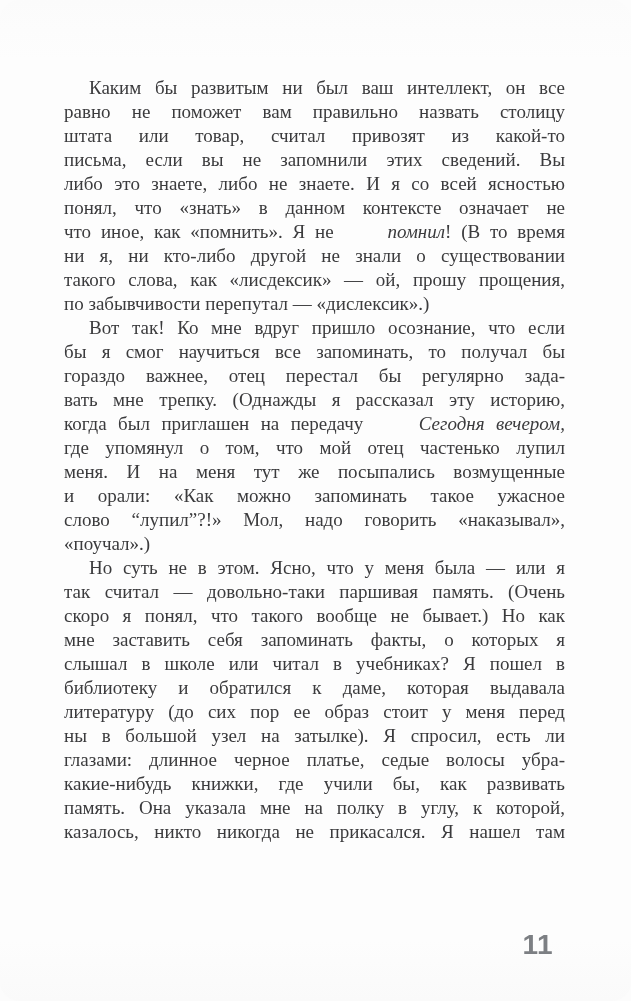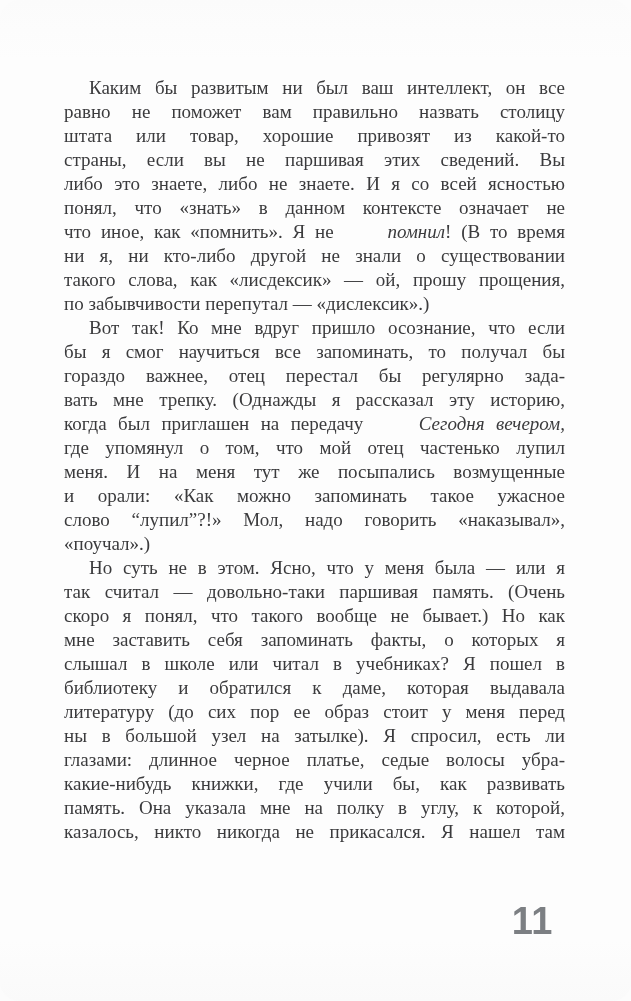--- a/index.html
+++ b/index.html
@@ -45,40 +45,40 @@
     text-align-last: left;
   }
   .line.indent {
     text-indent: 25px;
   }
   .line i {
     margin-left: 44px;
   }
   .page-number {
     position: absolute;
-    top: 906px;
+    top: 930px;
     right: 78px;
     font-family: "Liberation Sans", "DejaVu Sans", sans-serif;
     font-weight: bold;
-    font-size: 38px;
+    font-size: 28px;
     line-height: 30px;
     color: #7c7f83;
     letter-spacing: 0.5px;
   }
 </style>
 </head>
 <body>
 
 <div class="book-page">
   <div class="page-text">
       <div class="paragraph">
         <div class="line indent"><span>Каким бы развитым ни был ваш интеллект, он все</span></div>
         <div class="line"><span>равно не поможет вам правильно назвать столицу</span></div>
-        <div class="line"><span>штата или товар, хорошие привозят из какой-то</span></div>
-        <div class="line"><span>страны, если вы не паршивая этих сведений. Вы</span></div>
+        <div class="line"><span>штата или товар, считал привозят из какой-то</span></div>
+        <div class="line"><span>письма, если вы не запомнили этих сведений. Вы</span></div>
         <div class="line"><span>либо это знаете, либо не знаете. И я со всей ясностью</span></div>
         <div class="line"><span>понял, что «знать» в данном контексте означает не</span></div>
         <div class="line"><span>что иное, как «помнить». Я не </span><i>помнил</i><span>! (В то время</span></div>
         <div class="line"><span>ни я, ни кто-либо другой не знали о существовании</span></div>
         <div class="line"><span>такого слова, как «лисдексик» — ой, прошу прощения,</span></div>
         <div class="line para-end"><span>по забывчивости перепутал — «дислексик».)</span></div>
       </div>
       <div class="paragraph">
         <div class="line indent"><span>Вот так! Ко мне вдруг пришло осознание, что если</span></div>
         <div class="line"><span>бы я смог научиться все запоминать, то получал бы</span></div>

